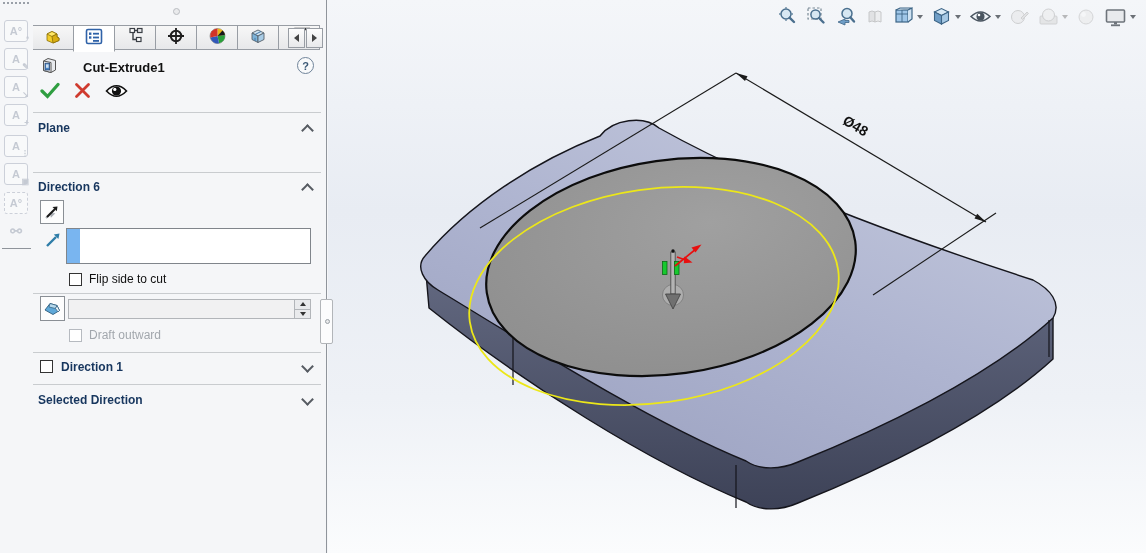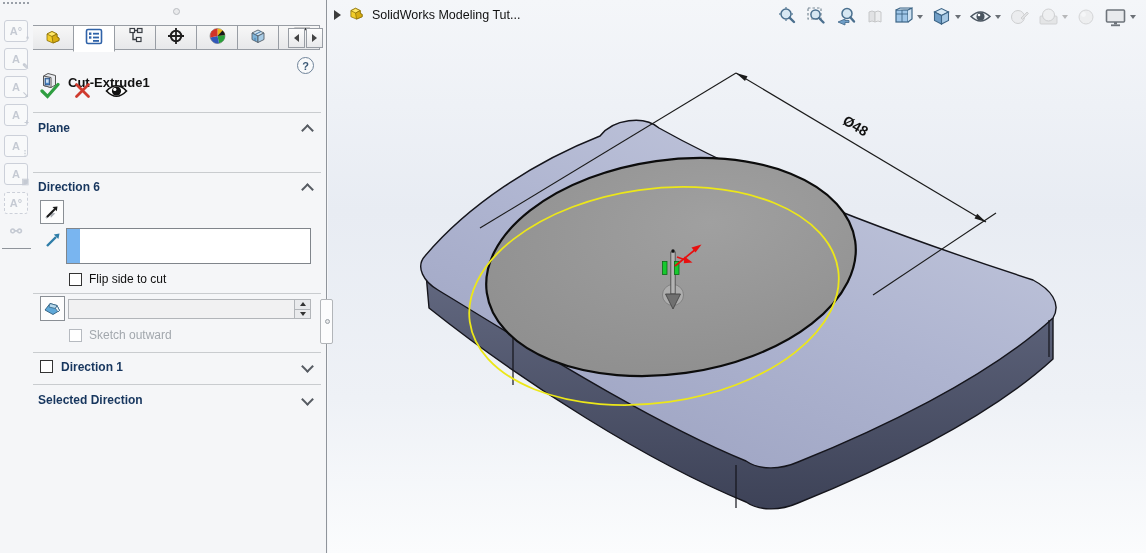--- a/index.html
+++ b/index.html
@@ -29,21 +29,21 @@
     margin-left:-1px;background:linear-gradient(#f7f7f7,#e7e8ea);
     display:flex;align-items:center;justify-content:center;}
   .tab.active{background:#fff;border-bottom:1px solid #fff;height:27px;}
   .tab.partial{width:42px;position:relative;overflow:hidden;}
   .scrollers{position:absolute;left:287px;top:28px;display:flex;}
   .scr-btn{width:17px;height:20px;border:1px solid #989da4;background:linear-gradient(#fdfdfd,#e8e9eb);
     display:flex;align-items:center;justify-content:center;margin-left:1px;}
   .tri-left{width:0;height:0;border-top:4px solid transparent;border-bottom:4px solid transparent;border-right:5px solid #444;}
   .tri-right{width:0;height:0;border-top:4px solid transparent;border-bottom:4px solid transparent;border-left:5px solid #444;}
 
-  .title-row{position:absolute;left:40px;top:56px;display:flex;align-items:center;gap:9px;margin-top:15px;}
+  .title-row{position:absolute;left:40px;top:56px;display:flex;align-items:center;gap:24px;}
   .pm-title{font-size:13px;font-weight:bold;color:#111;}
   .help-btn{position:absolute;left:297px;top:57px;width:17px;height:17px;border-radius:50%;
     border:1.6px solid #6f8399;color:#3c5a77;font-size:11px;font-weight:bold;
     display:flex;align-items:center;justify-content:center;background:#f9fafb;}
   .actions{position:absolute;left:40px;top:82px;display:flex;align-items:center;gap:14px;}
   .divider{position:absolute;left:33px;width:288px;border-top:1px solid #c9cccf;}
 
   .sec-hdr{position:absolute;left:38px;font-size:12px;font-weight:bold;color:#17365e;}
   .chev{position:absolute;left:303px;width:9px;height:9px;}
   .chev:before{content:"";position:absolute;left:0;top:2px;width:7px;height:7px;
@@ -264,21 +264,21 @@
         <div>
             <span class="tri-up"></span>
           </div>
         <div>
             <span class="tri-down"></span>
           </div>
       </div>
     </div>
     <div class="check-row disabled" style="left:69px;top:328px">
       <span class="checkbox disabled"></span>
-      <span>Sketch outward</span>
+      <span>Draft outward</span>
     </div>
 
     <div class="divider" style="top:352px"></div>
 
     <span class="checkbox" style="position:absolute;left:40px;top:360px"></span>
     <div class="sec-hdr" style="top:360px;left:61px">Direction 1</div>
     <div class="chev down" style="top:360px"></div>
 
     <div class="divider" style="top:384px"></div>
 
@@ -346,31 +346,20 @@
       <g>
         <rect x="334.5" y="261.5" width="4.5" height="13" fill="#17c92f" stroke="#0b6b16" stroke-width="0.8"></rect>
         <rect x="346.5" y="261.5" width="4.5" height="13" fill="#17c92f" stroke="#0b6b16" stroke-width="0.8"></rect>
         <path d="M 347,266 L 368,249" stroke="#e80f0f" stroke-width="1.7"></path>
         <polygon points="373.5,244.5 363.5,247.5 367.5,252.5" fill="#e80f0f"></polygon>
         <path d="M 349,257 L 359,260.5" stroke="#e80f0f" stroke-width="1.6"></path>
         <polygon points="364.5,262.5 356.5,256.5 355.8,263.2" fill="#e80f0f"></polygon>
       </g>
     </svg>
 
-    <div class="tree-flyout">
-      <span class="tree-arrow"></span>
-      <span>
-        <svg width="17" height="15" viewBox="0 0 18 16">
-            <path d="M3 6 L8 3.5 L13 6 L13 9 L15 10 L15 12.5 L9 15 L3 12.5 Z" fill="#f2cd2a" stroke="#8a6f07" stroke-width="0.8"></path>
-            <path d="M3 6 L8 3.5 L13 6 L8 8.5 Z" fill="#ffe766" stroke="#8a6f07" stroke-width="0.8"></path>
-            <path d="M8 8.5 L13 6 L13 9 L15 10 L15 12.5 L9 15 Z" fill="#d9ae12" stroke="#8a6f07" stroke-width="0.8"></path>
-          </svg>
-      </span>
-      <span class="tree-label">SolidWorks Modeling Tut...</span>
-    </div>
 
     <div class="headsup">
       <div class="hu-item">
         <svg width="21" height="21" viewBox="0 0 21 21">
             <circle cx="9" cy="8" r="5" fill="#d7e7f2" stroke="#4a6f8e" stroke-width="1.5"></circle>
             <path d="M12.8 11.8 L17 16" stroke="#4a6f8e" stroke-width="2.4" stroke-linecap="round"></path>
             <path d="M9 3 L9 1 M9 13 L9 15 M4 8 L2 8 M14 8 L16 8" stroke="#6b8aa3" stroke-width="1.4"></path>
           </svg>
       </div>
       <div class="hu-item">

